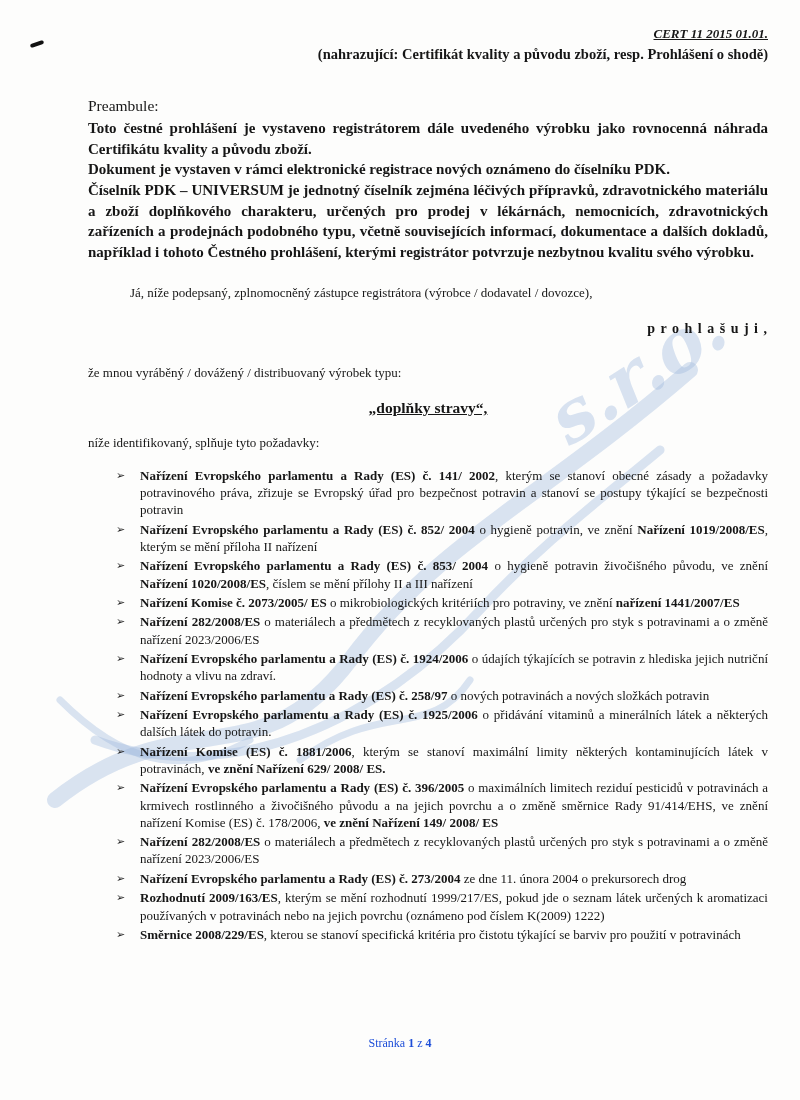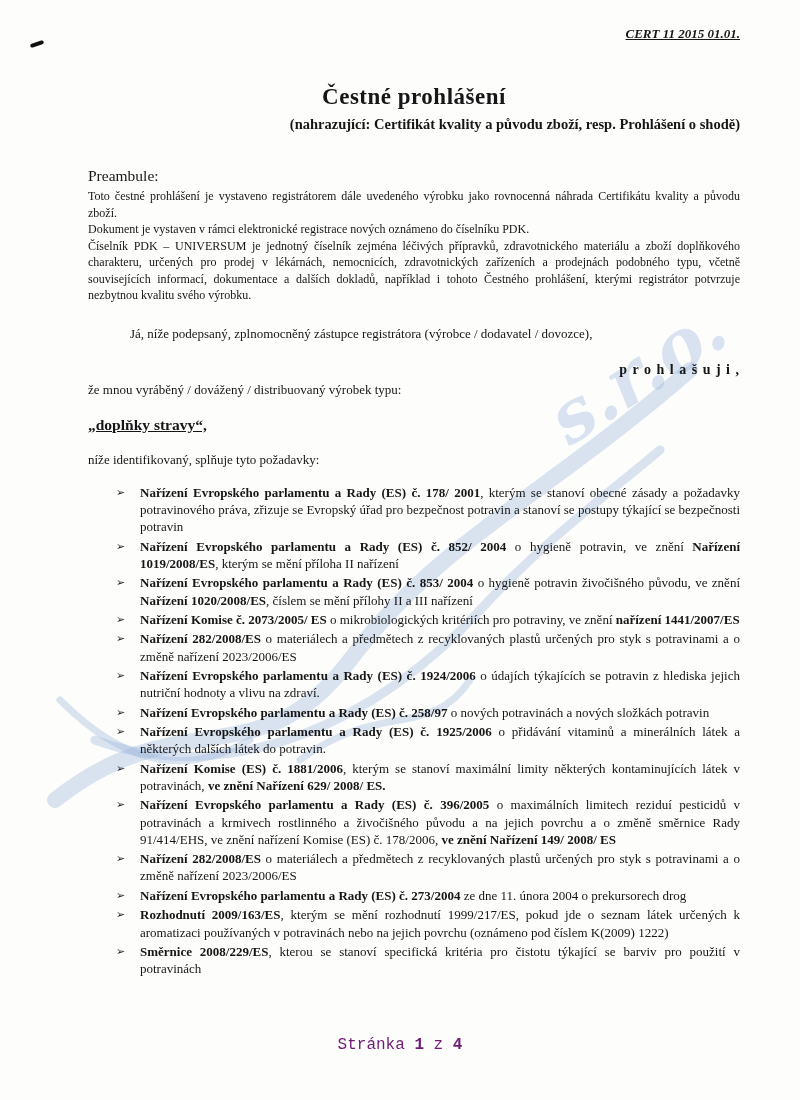--- a/index.html
+++ b/index.html
@@ -3,21 +3,21 @@
 <meta charset="utf-8">
 <style>
   html,body{margin:0;padding:0;}
   body{
     width:800px;height:1100px;position:relative;overflow:hidden;
     background:#fdfdfc;color:#161616;
     font-family:"Liberation Serif","DejaVu Serif",serif;
   }
   .page{
     position:absolute;inset:0;
-    padding:26px 60px 0 88px;
+    padding:26px 32px 0 88px;
     box-sizing:border-box;
     z-index:2;
   }
   .doc-code{
     text-align:right;
     font-style:italic;
     font-weight:bold;
     font-size:13px;
     text-decoration:underline;
     margin-bottom:4px;
@@ -34,42 +34,43 @@
     font-size:14.5px;
     font-weight:bold;
     margin:0 0 34px 0;
   }
   .pre-heading{
     font-size:15.5px;
     font-weight:normal;
     margin:0 0 3px 0;
   }
   .pre-par{
-    font-size:12px;
-    font-weight:normal;
+    font-size:15px;
+    font-weight:bold;
     line-height:1.38;
     text-align:justify;
   }
   .intro{
     font-size:13px;
     margin:22px 0 0 0;
     text-indent:42px;
   }
   .verb{
     text-align:right;
     font-size:14px;
     font-weight:bold;
     margin:20px 0 0 0;
     letter-spacing:1px;
   }
   .product-intro{
     font-size:13px;
-    margin:4px 0 0 0;
+    margin:28px 0 0 0;
   }
   .product-type{
+    text-align:center;
     font-size:15.5px;
     font-weight:bold;
     text-decoration:underline;
     margin:18px 0 0 0;
   }
   .req-intro{
     font-size:13px;
     margin:18px 0 0 0;
   }
   ul.req-list{
@@ -94,23 +95,23 @@
   li.req-item .req-body{
     flex:1;
     text-align:justify;
   }
   .b{font-weight:bold;}
   .footer{
     position:absolute;
     left:0;right:0;
     top:1036px;
     text-align:center;
-    font-family:Liberation Mono, monospace;
-    font-size:16px;
-    color:#701a75;
+    font-family:Liberation Serif, serif;
+    font-size:12px;
+    color:#1d4ed8;
   }
   .scan-mark{
     position:absolute;
     left:30px;top:42px;
     width:14px;height:4px;
     background:#111;
     transform:rotate(-18deg);
     border-radius:2px;
     z-index:3;
   }
@@ -144,40 +145,39 @@
   </svg>
   <div class="watermark-text" style="color: rgb(157, 184, 221);">s.r.o.</div>
 </div>
 
 <div class="scan-mark"></div>
 
 <div class="page">
 
   <div class="doc-code">CERT 11 2015 01.01.</div>
 
-  <div class="title">Čestné prohlášení</div>
   <div class="subtitle">(nahrazující: Certifikát kvality a původu zboží, resp. Prohlášení o shodě)</div>
 
   <div class="pre-heading">Preambule:</div>
   <div>
       <div class="pre-par">Toto čestné prohlášení je vystaveno registrátorem dále uvedeného výrobku jako rovnocenná náhrada Certifikátu kvality a původu zboží.</div>
       <div class="pre-par">Dokument je vystaven v rámci elektronické registrace nových oznámeno do číselníku PDK.</div>
       <div class="pre-par">Číselník PDK – UNIVERSUM je jednotný číselník zejména léčivých přípravků, zdravotnického materiálu a zboží doplňkového charakteru, určených pro prodej v lékárnách, nemocnicích, zdravotnických zařízeních a prodejnách podobného typu, včetně souvisejících informací, dokumentace a dalších dokladů, například i tohoto Čestného prohlášení, kterými registrátor potvrzuje nezbytnou kvalitu svého výrobku.</div>
     </div>
 
   <div class="intro">Já, níže podepsaný, zplnomocněný zástupce registrátora (výrobce / dodavatel / dovozce),</div>
   <div class="verb">p r o h l a š u j i ,</div>
   <div class="product-intro">že mnou vyráběný / dovážený  / distribuovaný výrobek typu:</div>
   <div class="product-type">„doplňky stravy“,</div>
   <div class="req-intro">níže identifikovaný, splňuje tyto požadavky:</div>
 
   <ul class="req-list">
       <li class="req-item">
         <span class="bullet">➢</span>
-        <span class="req-body"><span class="b">Nařízení Evropského parlamentu a Rady (ES) č. 178/ 2001</span><span>, kterým se stanoví obecné zásady a požadavky potravinového práva, zřizuje se Evropský úřad pro bezpečnost potravin a stanoví se postupy týkající se bezpečnosti potravin</span></span>
+        <span class="req-body"><span class="b">Nařízení Evropského parlamentu a Rady (ES) č. 141/ 2002</span><span>, kterým se stanoví obecné zásady a požadavky potravinového práva, zřizuje se Evropský úřad pro bezpečnost potravin a stanoví se postupy týkající se bezpečnosti potravin</span></span>
       </li>
       <li class="req-item">
         <span class="bullet">➢</span>
         <span class="req-body"><span class="b">Nařízení Evropského parlamentu a Rady (ES) č. 852/ 2004</span><span> o hygieně potravin, ve znění </span><span class="b">Nařízení 1019/2008/ES</span><span>, kterým se mění příloha II nařízení</span></span>
       </li>
       <li class="req-item">
         <span class="bullet">➢</span>
         <span class="req-body"><span class="b">Nařízení Evropského parlamentu a Rady (ES) č. 853/ 2004</span><span> o hygieně potravin živočišného původu, ve znění </span><span class="b">Nařízení 1020/2008/ES</span><span>, číslem se mění přílohy II a III nařízení</span></span>
       </li>
       <li class="req-item">

